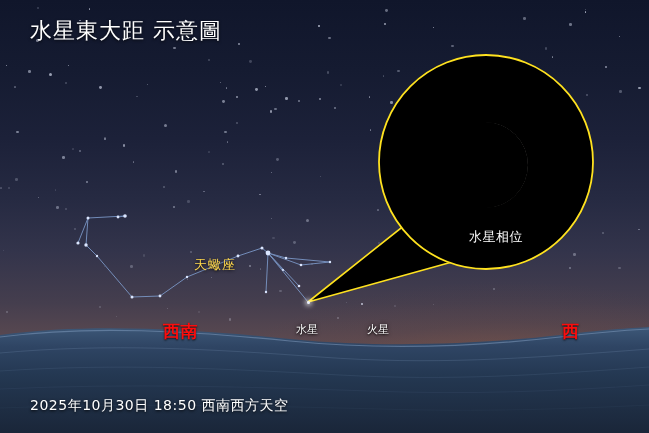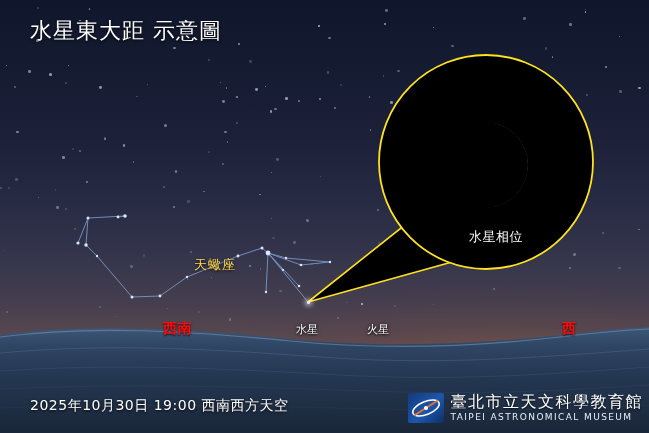--- a/index.html
+++ b/index.html
@@ -102,21 +102,21 @@
     position: absolute;
     color: #ffd84d;
     font-size: 13px;
     letter-spacing: 1px;
     text-shadow: 0 1px 3px rgba(0,0,0,0.9);
     white-space: nowrap;
   }
   .dir-label {
     position: absolute;
     color: #fb0d0d;
-    font-size: 14px;
+    font-size: 17px;
     font-weight: bold;
     letter-spacing: 0.5px;
     text-shadow: 0 1px 2px rgba(0,0,0,0.8);
     white-space: nowrap;
   }
 
   
   .callout-layer {
     position: absolute;
     inset: 0;
@@ -431,29 +431,16 @@
   <div class="star" style="left:361.3px; top:303.3px; width:2.2px; height:2.2px; opacity:0.75;"></div>
   <div class="obj-label" style="left:367px; top:307px;">火星</div>
 
   <div class="const-label" style="left:194px; top:256px;">天蠍座</div>
 
   <div class="dir-label" style="left:163px; top:320px;">西南</div>
   <div class="dir-label" style="left:562px; top:320px;">西</div>
 
   <div class="title">水星東大距 示意圖</div>
 
-  <div class="footer-date">2025年10月30日 19:00 西南西方天空</div>
-
-  <div class="logo">
-    <div class="logo-badge">
-      <svg width="36" height="30" viewBox="0 0 36 30">
-        <ellipse cx="18" cy="15" rx="14" ry="6.5" fill="none" stroke="#ffffff" stroke-width="1.6" transform="rotate(-22 18 15)"></ellipse>
-        <path d="M7,22 L29,8" stroke="#e8732a" stroke-width="2" stroke-linecap="round"></path>
-        <circle cx="18" cy="15" r="2.1" fill="#ffffff"></circle>
-      </svg>
-    </div>
-    <div class="logo-text">
-      <span class="logo-zh">臺北市立天文科學教育館</span>
-      <span class="logo-en">TAIPEI ASTRONOMICAL MUSEUM</span>
-    </div>
-  </div>
+  <div class="footer-date">2025年10月30日 18:50 西南西方天空</div>
+
 
 </div>
 
 </body></html>

